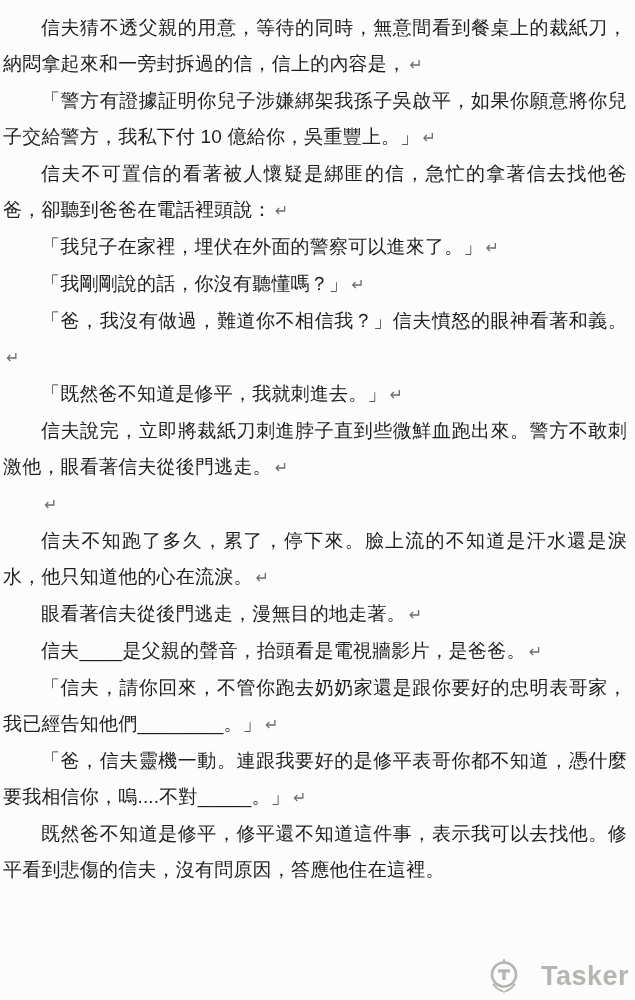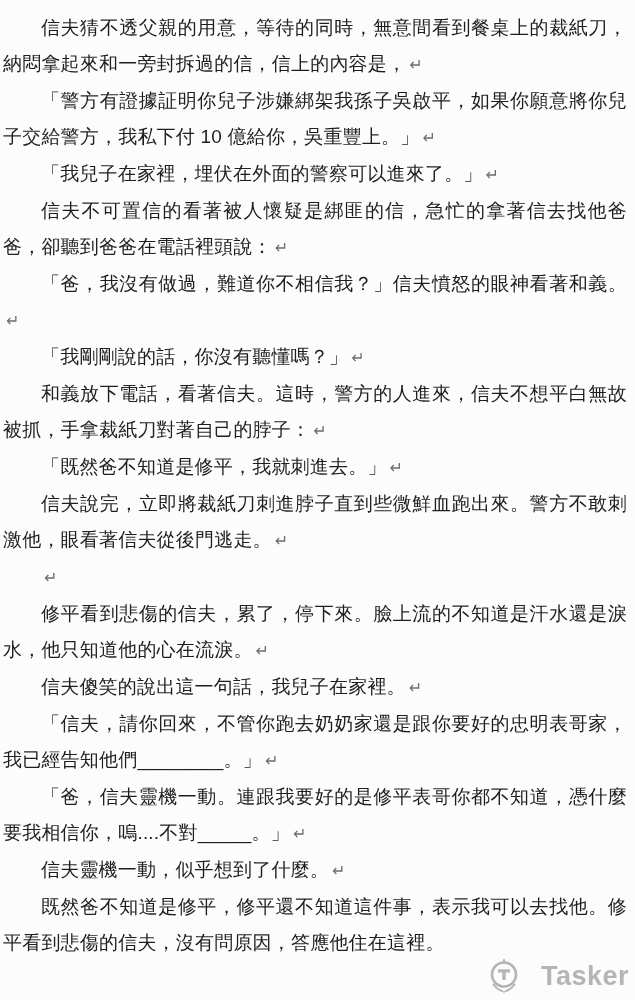--- a/index.html
+++ b/index.html
@@ -59,33 +59,32 @@
     line-height: 1;
   }
 </style>
 </head>
 <body>
 
 <div class="page">
   <div class="doc">
     <p class="para"><span class="txt">信夫猜不透父親的用意，等待的同時，無意間看到餐桌上的裁紙刀，納悶拿起來和一旁封拆過的信，信上的內容是，</span><span class="mark">↵</span></p>
     <p class="para"><span class="txt">「警方有證據証明你兒子涉嫌綁架我孫子吳啟平，如果你願意將你兒子交給警方，我私下付 10 億給你，吳重豐上。」</span><span class="mark">↵</span></p>
+    <p class="para"><span class="txt">信夫不可置信的看著被人懷疑是綁匪的信，急忙的拿著信去找他爸爸，卻聽到爸爸在電話裡頭說：</span><span class="mark">↵</span></p>
     <p class="para"><span class="txt">「我兒子在家裡，埋伏在外面的警察可以進來了。」</span><span class="mark">↵</span></p>
-    <p class="para"><span class="txt">信夫不可置信的看著被人懷疑是綁匪的信，急忙的拿著信去找他爸爸，卻聽到爸爸在電話裡頭說：</span><span class="mark">↵</span></p>
+    <p class="para"><span class="txt">「我剛剛說的話，你沒有聽懂嗎？」</span><span class="mark">↵</span></p>
     <p class="para"><span class="txt">「爸，我沒有做過，難道你不相信我？」信夫憤怒的眼神看著和義。</span><span class="mark">↵</span></p>
-    <p class="para"><span class="txt">「我剛剛說的話，你沒有聽懂嗎？」</span><span class="mark">↵</span></p>
-    <p class="para"><span class="txt">和義放下電話，看著信夫。這時，警方的人進來，信夫不想平白無故被抓，手拿裁紙刀對著自己的脖子：</span><span class="mark">↵</span></p>
     <p class="para"><span class="txt">「既然爸不知道是修平，我就刺進去。」</span><span class="mark">↵</span></p>
     <p class="para"><span class="txt">信夫說完，立即將裁紙刀刺進脖子直到些微鮮血跑出來。警方不敢刺激他，眼看著信夫從後門逃走。</span><span class="mark">↵</span></p>
     <p class="para"><span class="txt"></span><span class="mark">↵</span></p>
-    <p class="para"><span class="txt">修平看到悲傷的信夫，累了，停下來。臉上流的不知道是汗水還是淚水，他只知道他的心在流淚。</span><span class="mark">↵</span></p>
-    <p class="para"><span class="txt">信夫傻笑的說出這一句話，我兒子在家裡。</span><span class="mark">↵</span></p>
+    <p class="para"><span class="txt">信夫不知跑了多久，累了，停下來。臉上流的不知道是汗水還是淚水，他只知道他的心在流淚。</span><span class="mark">↵</span></p>
+    <p class="para"><span class="txt">眼看著信夫從後門逃走，漫無目的地走著。</span><span class="mark">↵</span></p>
+    <p class="para"><span class="txt">信夫____是父親的聲音，抬頭看是電視牆影片，是爸爸。</span><span class="mark">↵</span></p>
     <p class="para"><span class="txt">「信夫，請你回來，不管你跑去奶奶家還是跟你要好的忠明表哥家，我已經告知他們________。」</span><span class="mark">↵</span></p>
     <p class="para"><span class="txt">「爸，信夫靈機一動。連跟我要好的是修平表哥你都不知道，憑什麼要我相信你，嗚....不對_____。」</span><span class="mark">↵</span></p>
-    <p class="para"><span class="txt">信夫靈機一動，似乎想到了什麼。</span><span class="mark">↵</span></p>
     <p class="para"><span class="txt">既然爸不知道是修平，修平還不知道這件事，表示我可以去找他。修平看到悲傷的信夫，沒有問原因，答應他住在這裡。</span></p>
   </div>
 
   <div class="watermark">
     <svg class="wm-icon-svg" width="34" height="36" viewBox="0 0 34 36" fill="none" xmlns="http://www.w3.org/2000/svg">
       <circle cx="17" cy="16.5" r="12" stroke="#b7b5b2" stroke-width="2.6"></circle>
       <rect x="16" y="1.2" width="2" height="3.2" fill="#b7b5b2"></rect>
       <path d="M11 11.2 H23 V14.4 H18.7 V22 H15.3 V14.4 H11 Z" fill="#b7b5b2"></path>
       <path d="M6.5 26.5 Q10 31.5 15 33" stroke="#b7b5b2" stroke-width="2" fill="none" stroke-linecap="round"></path>
       <path d="M27.5 26.5 Q24 31.5 19 33" stroke="#b7b5b2" stroke-width="2" fill="none" stroke-linecap="round"></path>

